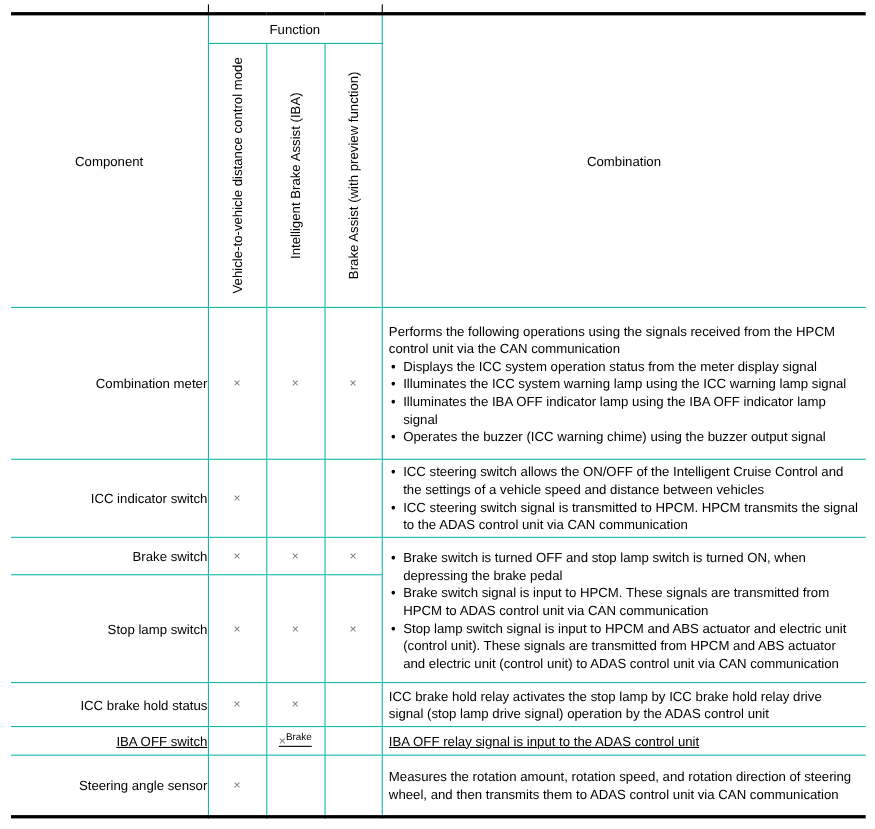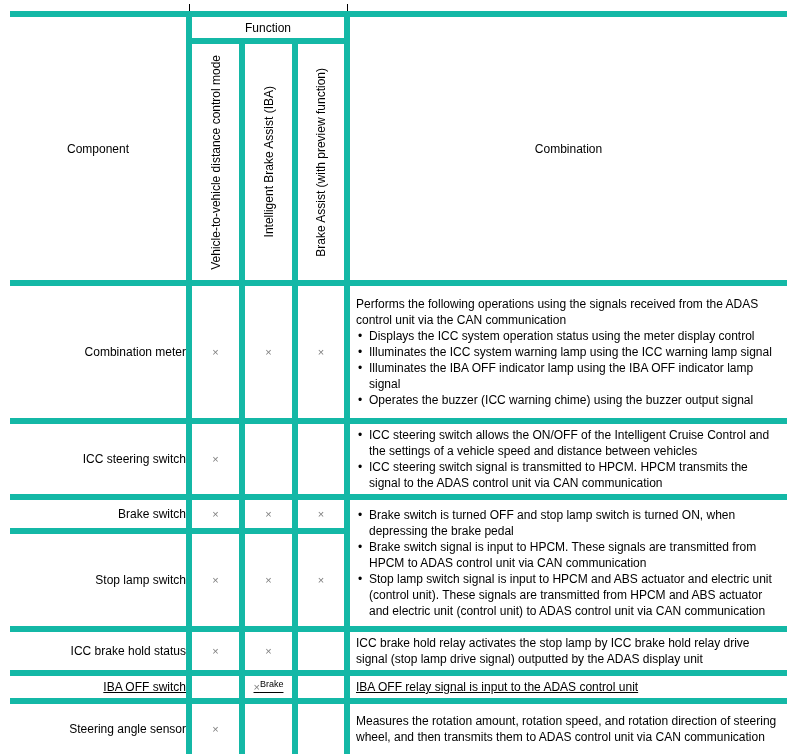--- a/index.html
+++ b/index.html
@@ -23,21 +23,21 @@
     position: absolute;
     left: 10px;
     top: 11px;
     width: 777px;
     border-collapse: collapse;
     table-layout: fixed;
     border-top: 3px solid #000;
     border-bottom: 3px solid #000;
   }
   td {
-    border: 6px solid #14b8a6;
+    border: 1px solid #14b8a6;
     padding: 0;
     font-size: 12px;
     color: #000;
   }
   td.no-left  { border-left: none; text-align: right; }
   td.no-right { border-right: none; }
   .cell-head {
     text-align: center;
     vertical-align: middle;
     font-size: 12px;
@@ -128,42 +128,42 @@
         </div>
       </td>
     </tr>
 
     <tr style="height:138px;">
       <td class="cell-component no-left">Combination meter</td>
       <td class="cell-mark">×</td>
       <td class="cell-mark">×</td>
       <td class="cell-mark">×</td>
       <td class="cell-desc no-right">
-        <div>Performs the following operations using the signals received from the ADAS control unit via the CAN communication</div>
-        <div class="bullet-item">
-          <span class="bullet-marker">•</span>
-          <span class="bullet-text">Displays the ICC system operation status using the meter display control</span>
+        <div>Performs the following operations using the signals received from the HPCM control unit via the CAN communication</div>
+        <div class="bullet-item">
+          <span class="bullet-marker">•</span>
+          <span class="bullet-text">Displays the ICC system operation status from the meter display signal</span>
         </div>
         <div class="bullet-item">
           <span class="bullet-marker">•</span>
           <span class="bullet-text">Illuminates the ICC system warning lamp using the ICC warning lamp signal</span>
         </div>
         <div class="bullet-item">
           <span class="bullet-marker">•</span>
           <span class="bullet-text">Illuminates the IBA OFF indicator lamp using the IBA OFF indicator lamp signal</span>
         </div>
         <div class="bullet-item">
           <span class="bullet-marker">•</span>
           <span class="bullet-text">Operates the buzzer (ICC warning chime) using the buzzer output signal</span>
         </div>
       </td>
     </tr>
 
     <tr style="height:70px;">
-      <td class="cell-component no-left">ICC steering switch</td>
+      <td class="cell-component no-left">ICC indicator switch</td>
       <td class="cell-mark">×</td>
       <td class="cell-mark"></td>
       <td class="cell-mark"></td>
       <td class="cell-desc no-right">
         <div class="bullet-item">
           <span class="bullet-marker">•</span>
           <span class="bullet-text">ICC steering switch allows the ON/OFF of the Intelligent Cruise Control and the settings of a vehicle speed and distance between vehicles</span>
         </div>
         <div class="bullet-item">
           <span class="bullet-marker">•</span>
@@ -199,21 +199,21 @@
       <td class="cell-mark">×</td>
       <td class="cell-mark">×</td>
     </tr>
 
     <tr style="height:40px;">
       <td class="cell-component no-left">ICC brake hold status</td>
       <td class="cell-mark">×</td>
       <td class="cell-mark">×</td>
       <td class="cell-mark"></td>
       <td class="cell-desc no-right">
-        <div>ICC brake hold relay activates the stop lamp by ICC brake hold relay drive signal (stop lamp drive signal) outputted by the ADAS display unit</div>
+        <div>ICC brake hold relay activates the stop lamp by ICC brake hold relay drive signal (stop lamp drive signal) operation by the ADAS control unit</div>
       </td>
     </tr>
 
     <tr style="height:26px;text-decoration:underline;">
       <td class="cell-component no-left">IBA OFF switch</td>
       <td class="cell-mark"></td>
       <td class="cell-mark">
         <span>×</span><span class="note-sup">Brake</span>
       </td>
       <td class="cell-mark"></td>

